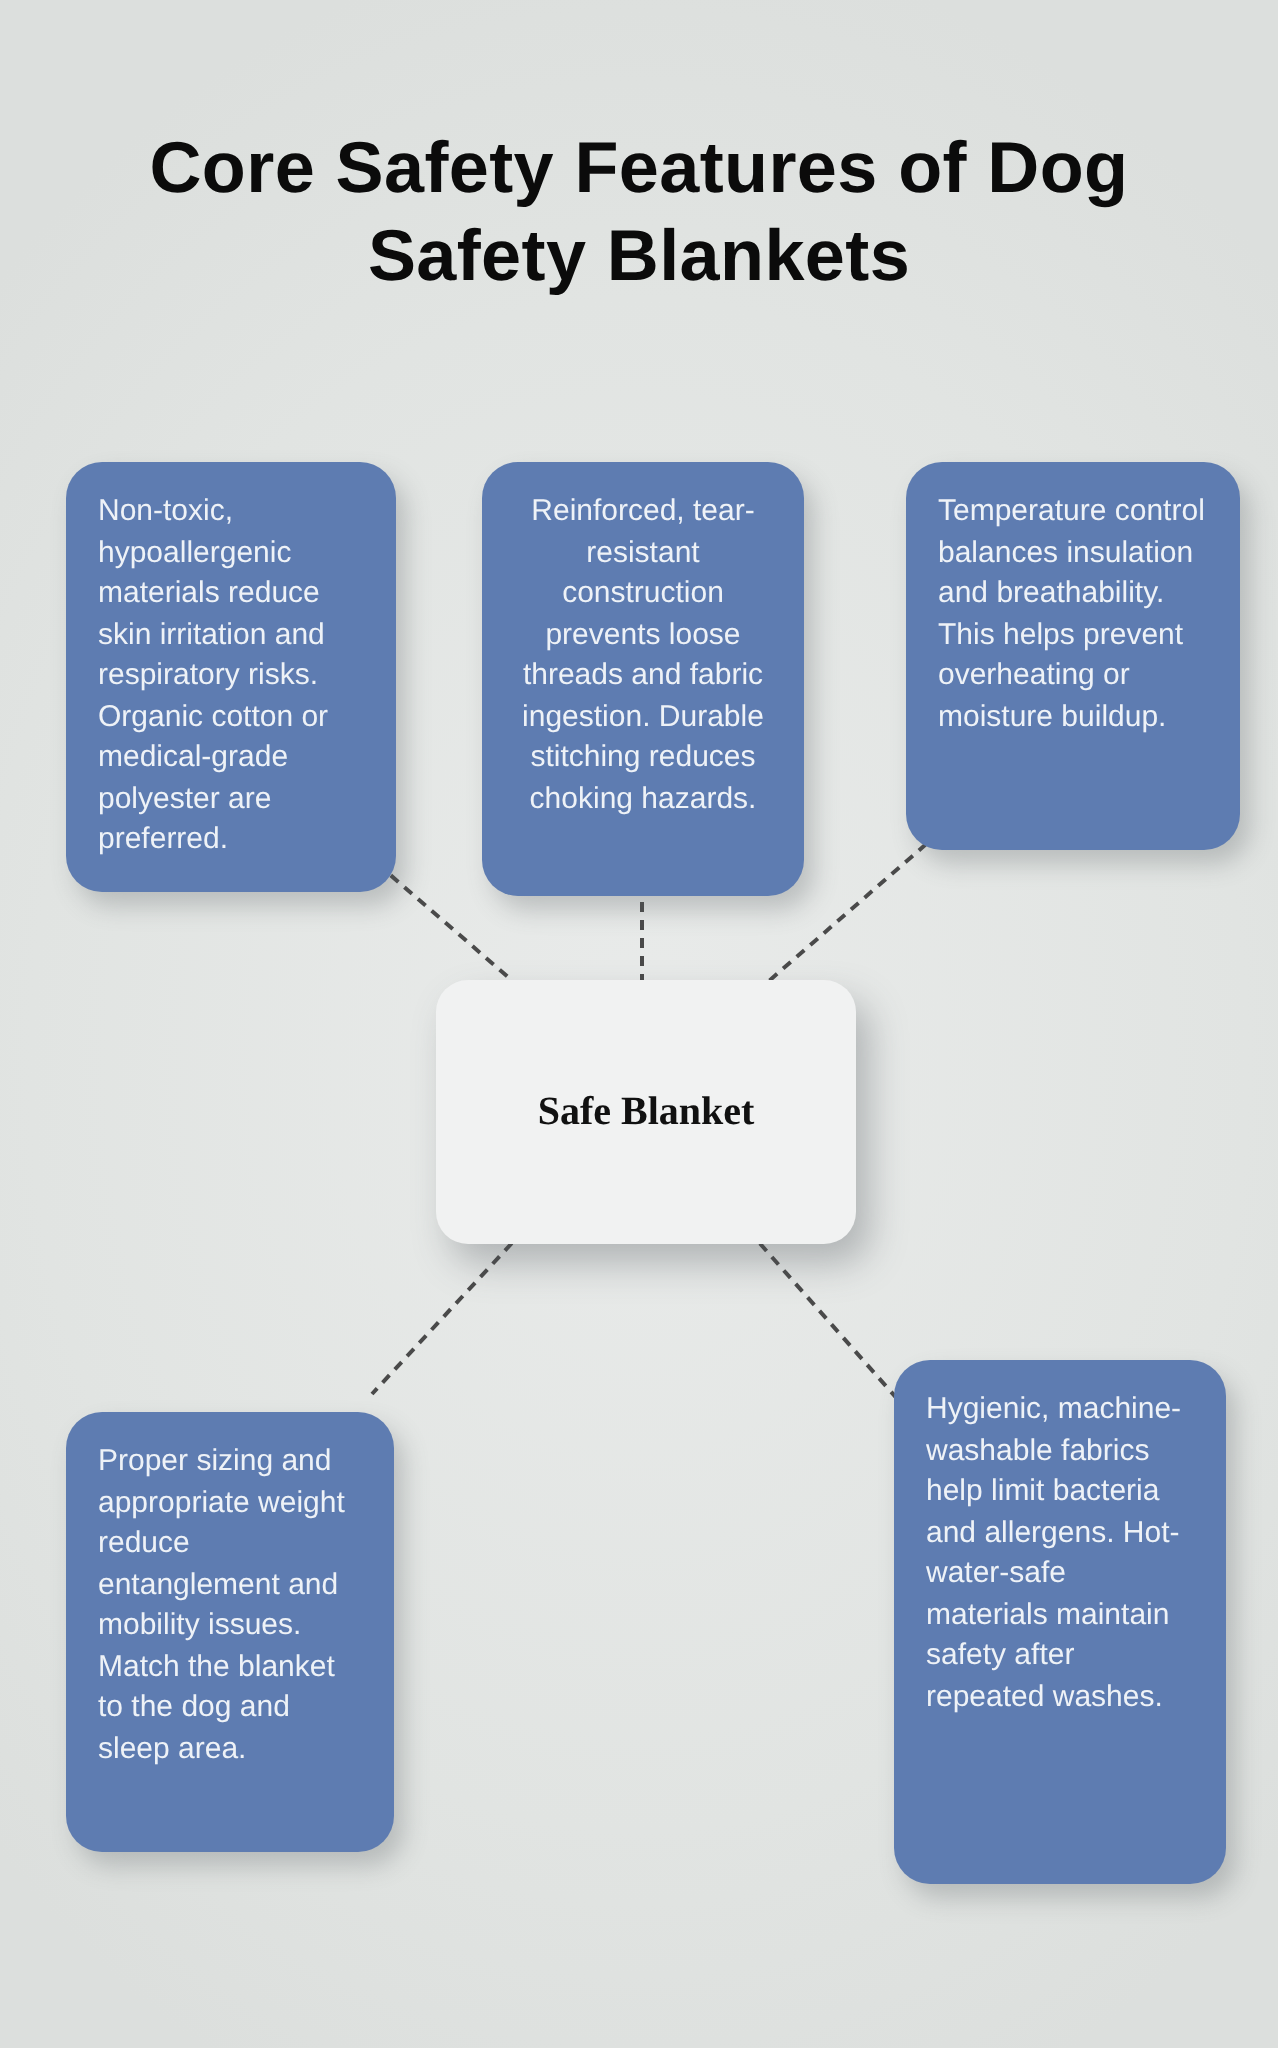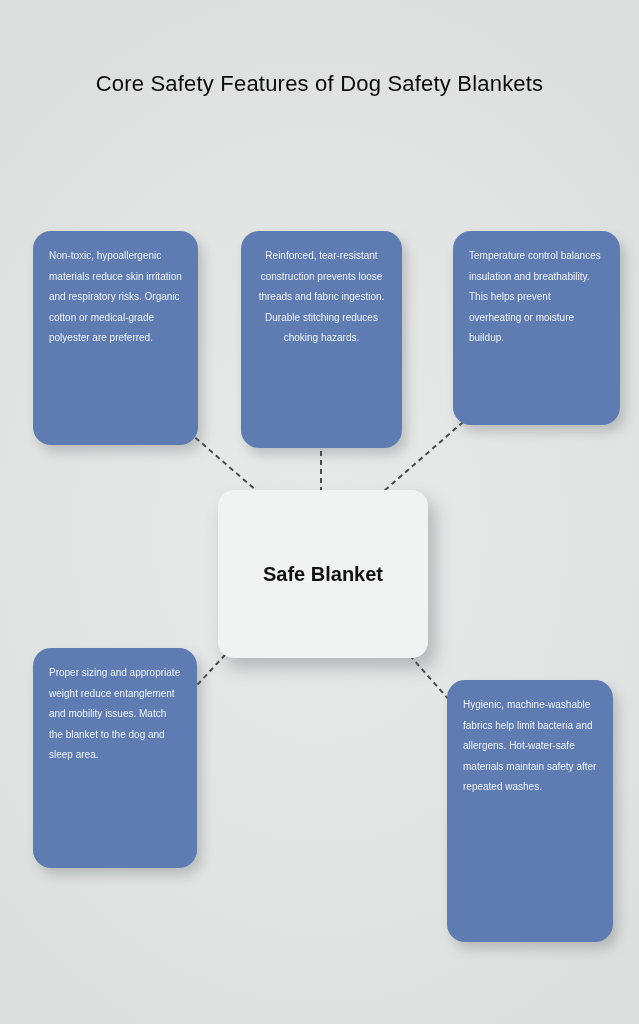--- a/index.html
+++ b/index.html
@@ -23,59 +23,60 @@
     position:relative;
     width:639px;height:1024px;
     background:radial-gradient(ellipse 70% 55% at 50% 52%, var(--background_light) 0%, var(--background) 68%, #dcdfdd 100%);
   }
   .title{
     position:absolute;
     left:0; top:62px;
     width:639px;
     padding:0 55px;
     text-align:center;
-    font-size:22px;
-    font-weight:400;
+    font-size:36px;
+    font-weight:700;
     line-height:44px;
     letter-spacing:0.2px;
     color:var(--title_text);
   }
   .connectors{
     position:absolute;
     left:0;top:0;
     width:639px;height:1024px;
     z-index:1;
   }
   .node{
     position:absolute;
     z-index:2;
     background:var(--accent);
     color:var(--node_text);
     border-radius:18px;
     padding:15px 16px;
-    font-size:10px;
+    font-size:15px;
     line-height:20.5px;
     box-shadow:5px 7px 12px rgba(90,95,100,0.30);
   }
   .node-tl{left:33px;  top:231px; width:165px; min-height:214px;}
   .node-tc{left:241px; top:231px; width:161px; min-height:217px;text-align:center;}
   .node-tr{left:453px; top:231px; width:167px; min-height:194px;}
-  .node-bl{left:33px;  top:648px; width:164px; min-height:220px;}
+  .node-bl{left:33px;  top:706px; width:164px; min-height:220px;}
   .node-br{left:447px; top:668px; width:166px; min-height:262px;margin-top:12px;}
   .center-node{
     position:absolute;
     z-index:3;
     left:218px; top:490px;
-    width:210px; height:168px;
+    width:210px; height:132px;
     background:var(--center_bg);
     border-radius:16px;
     display:flex;
     align-items:center;
     justify-content:center;
     box-shadow:7px 10px 18px rgba(80,85,92,0.35);
+    font-family:Liberation Serif, serif;
   }
   .center-node .label{
     font-size:20px;
     font-weight:700;
     color:var(--center_text);
   }
 </style>
 </head>
 <body>
 

